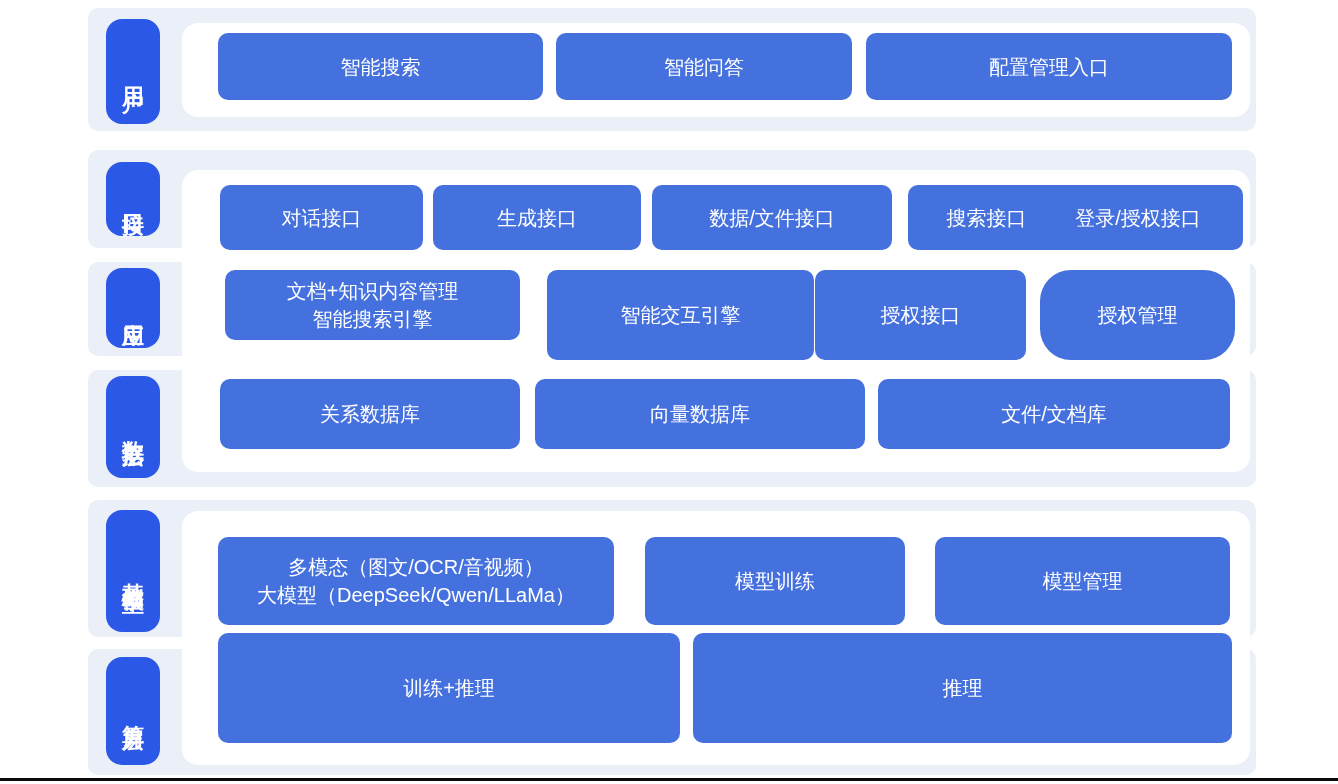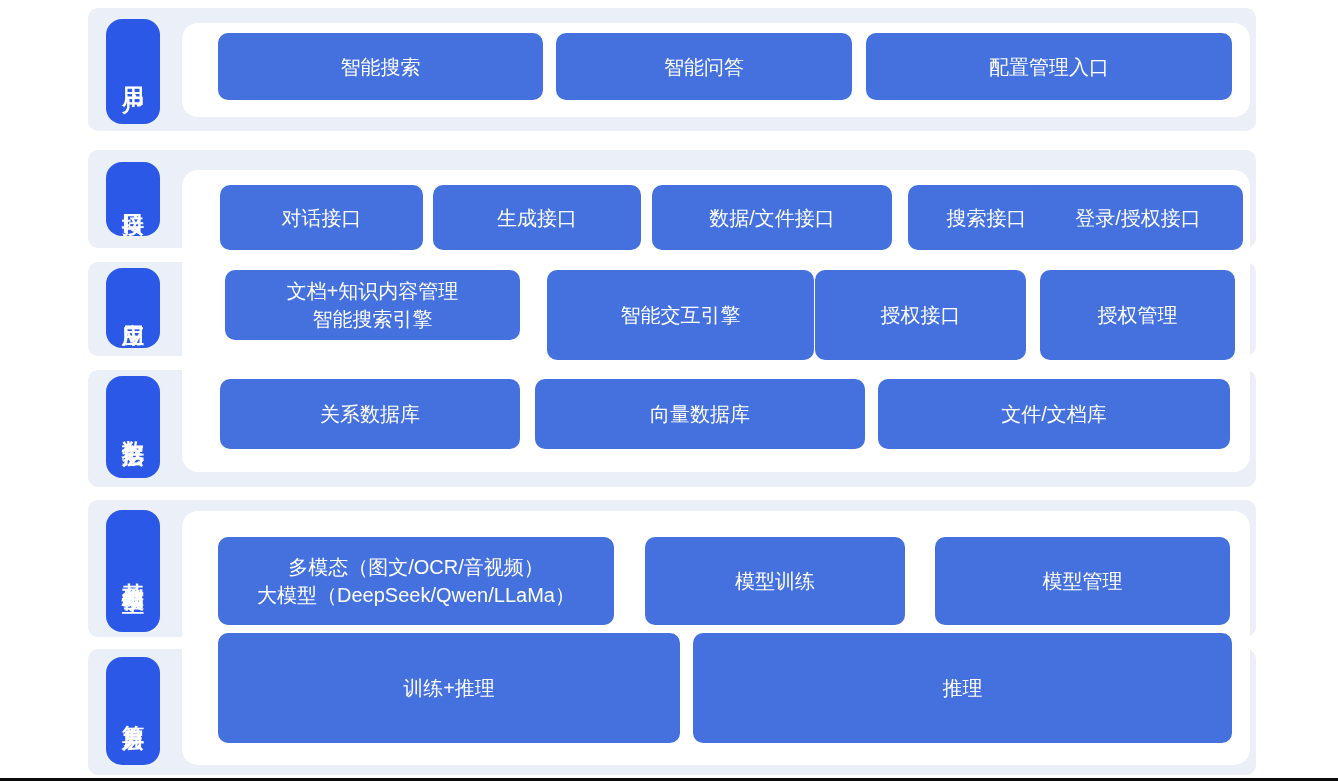--- a/index.html
+++ b/index.html
@@ -60,21 +60,21 @@
   <div class="btn" style="left:132px;top:35px;width:203px;height:65px;">对话接口</div>
   <div class="btn" style="left:345px;top:35px;width:208px;height:65px;">生成接口</div>
   <div class="btn" style="left:564px;top:35px;width:240px;height:65px;">数据/文件接口</div>
   <div class="btn" style="left:780px;top:35px;width:157px;height:65px;margin-left:40px;">搜索接口</div>
   <div class="btn" style="left:945px;top:35px;width:210px;height:65px;">登录/授权接口</div>
 
   <div class="btn" style="left:137px;top:120px;width:295px;height:70px;">文档+知识内容管理
 智能搜索引擎</div>
   <div class="btn" style="left:447px;top:120px;width:267px;height:90px;margin-left:12px;">智能交互引擎</div>
   <div class="btn" style="left:727px;top:120px;width:211px;height:90px;">授权接口</div>
-  <div class="btn" style="left:952px;top:120px;width:195px;height:90px;">授权管理</div>
+  <div class="btn" style="left:952px;top:120px;width:195px;height:90px;border-radius:31px;">授权管理</div>
 
   <div class="btn" style="left:132px;top:229px;width:300px;height:70px;">关系数据库</div>
   <div class="btn" style="left:447px;top:229px;width:330px;height:70px;">向量数据库</div>
   <div class="btn" style="left:790px;top:229px;width:352px;height:70px;">文件/文档库</div>
 </div>
 
 <div class="grp" style="top:500px;height:275px;">
   <div class="band" style="top:0;height:137px;"></div>
   <div class="band" style="top:149px;height:126px;"></div>
 

